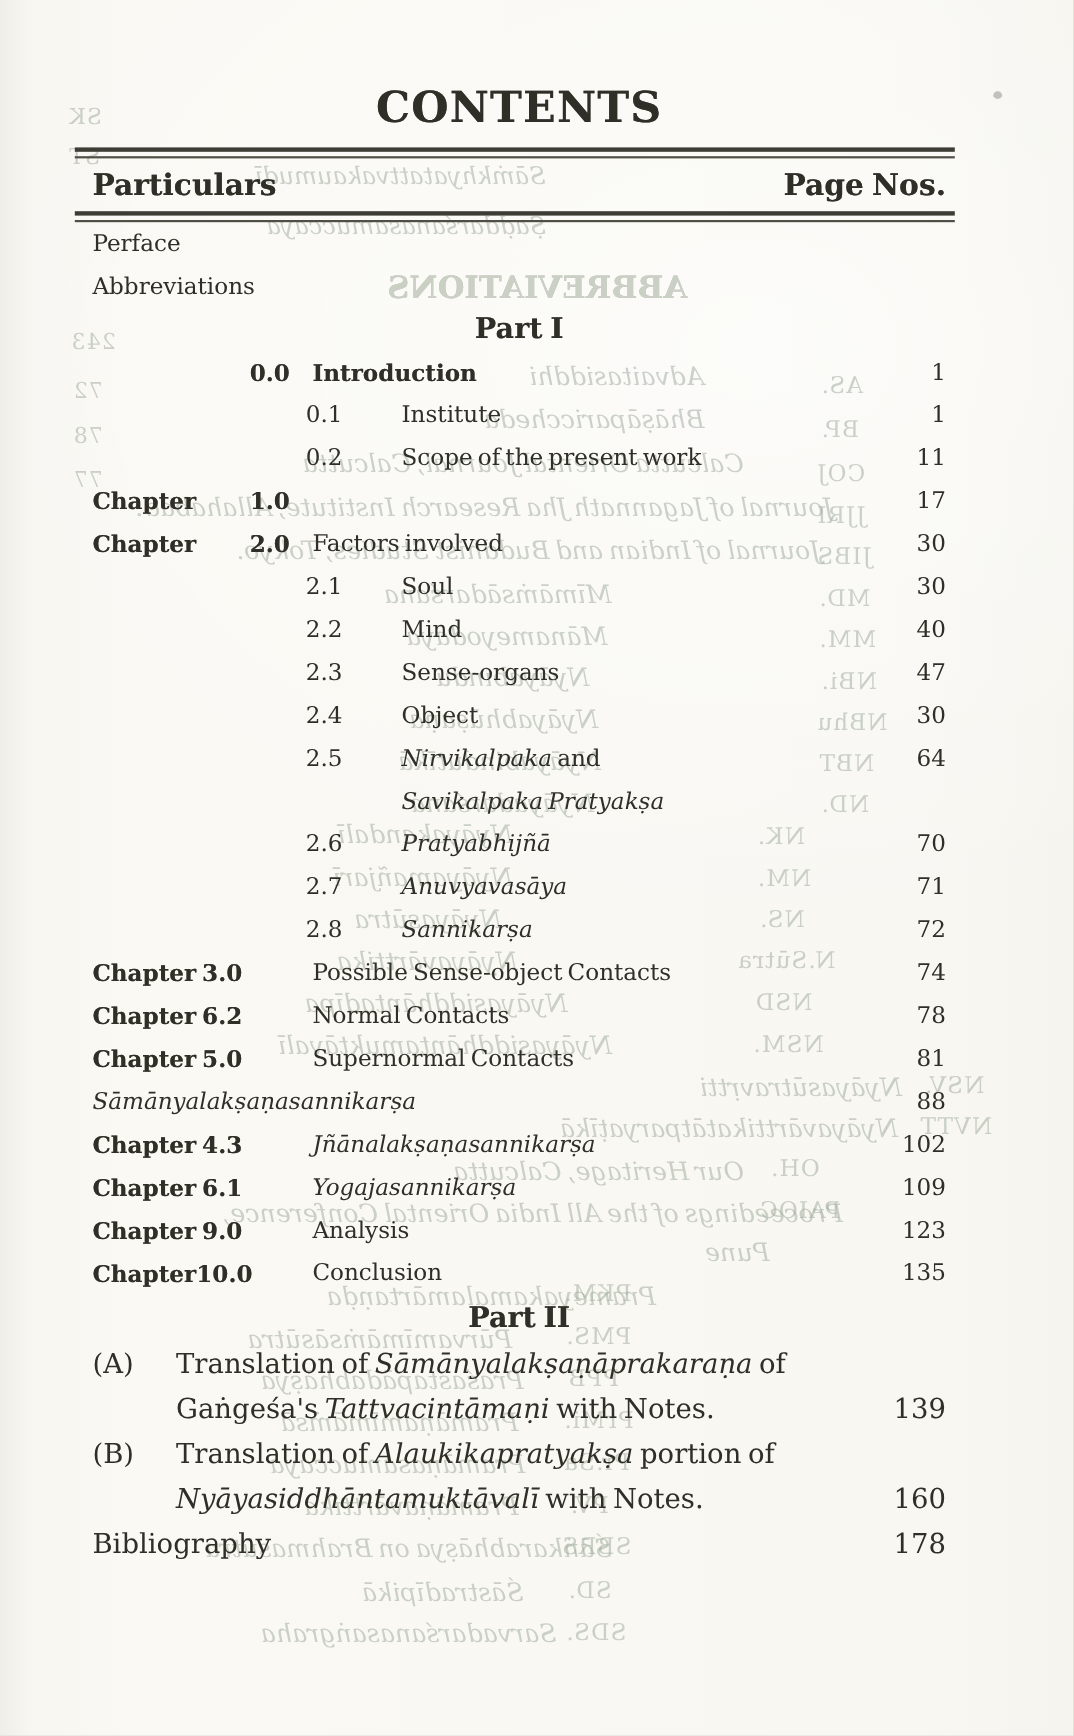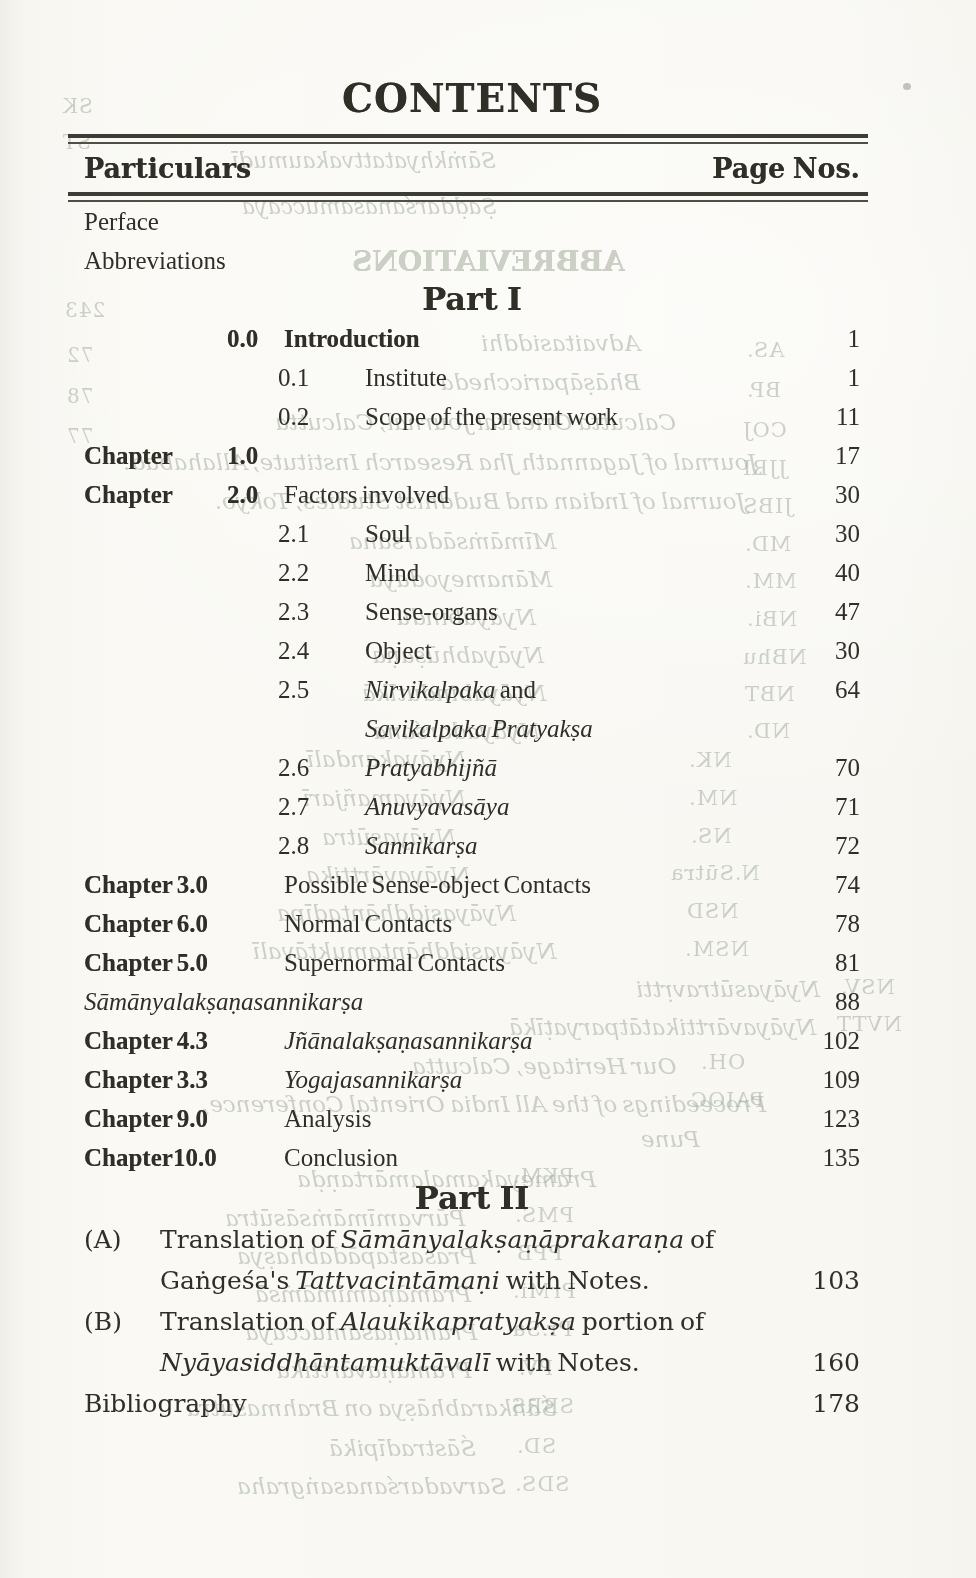--- a/index.html
+++ b/index.html
@@ -29,31 +29,31 @@
   .title{
     text-align:center; font-weight:700; font-size:39px; line-height:44px;
     letter-spacing:1px; text-shadow:0 0 .6px rgba(45,44,35,.7);
   }
   .rule{height:4px; border-top:4px solid #3e3d35; border-bottom:2px solid #504f45;
         margin:0 -8px 0 -16px;}
   .rule.top{margin-top:14px;}
   .thead{display:flex; align-items:center; height:48px; font-weight:700; font-size:27px;
          text-shadow:0 0 .6px rgba(45,44,35,.7);}
   .thead .right{margin-left:auto;}
-  .row{display:flex; align-items:flex-start; height:39px; font-size:25px; line-height:39px;font-family:Liberation Serif, serif;}
+  .row{display:flex; align-items:flex-start; height:39px; font-size:21px; line-height:39px;}
   .row .pg{margin-left:auto; text-align:right; min-width:60px;}
   .b{font-weight:700; text-shadow:0 0 .5px rgba(45,44,35,.6);}
   .c1m{width:143px; flex:none;}     
   .c2m{width:57px;  flex:none;}     
   .inds{width:194px; flex:none;}    
   .c2s{width:87px;  flex:none;}     
   .chapw{width:200px; flex:none;}   
   .ttl{white-space:nowrap;}
   .it{font-style:italic;}
-  .part{height:42px; line-height:42px; text-align:center; font-weight:700; font-size:32px;
+  .part{height:42px; line-height:42px; text-align:center; font-weight:700; font-size:26px;
         text-shadow:0 0 .5px rgba(45,44,35,.6);}
   .p1head{height:39px; line-height:39px;}
   .row2{display:flex; align-items:baseline; height:41px; font-size:25px; line-height:41px;}
   .tag{width:76px; flex:none;}
   .row2 .pg{margin-left:auto; text-align:right; min-width:60px;}
 </style>
 </head>
 <body>
 
 <div class="page">
@@ -248,21 +248,21 @@
       <span class="pg">72</span>
     </div>
 
     <div class="row">
       <span class="chapw b">Chapter 3.0</span>
       <span class="ttl">Possible Sense-object Contacts</span>
       <span class="pg">74</span>
     </div>
 
     <div class="row">
-      <span class="chapw b">Chapter 6.0</span>
+      <span class="chapw b">Chapter 6.2</span>
       <span class="ttl">Normal Contacts</span>
       <span class="pg">78</span>
     </div>
 
     <div class="row">
       <span class="chapw b">Chapter 5.0</span>
       <span class="ttl">Supernormal Contacts</span>
       <span class="pg">81</span>
     </div>
 
@@ -271,21 +271,21 @@
       <span class="pg">88</span>
     </div>
 
     <div class="row">
       <span class="chapw b">Chapter 4.3</span>
       <span class="ttl it">Jñānalakṣaṇasannikarṣa</span>
       <span class="pg">102</span>
     </div>
 
     <div class="row">
-      <span class="chapw b">Chapter 3.3</span>
+      <span class="chapw b">Chapter 6.1</span>
       <span class="ttl it">Yogajasannikarṣa</span>
       <span class="pg">109</span>
     </div>
 
     <div class="row">
       <span class="chapw b">Chapter 9.0</span>
       <span class="ttl">Analysis</span>
       <span class="pg">123</span>
     </div>
 
@@ -298,21 +298,21 @@
     <div class="part">Part II</div>
 
     <div class="row2">
       <span class="tag">(A)</span>
       <span class="ttl"><span>Translation of </span><span class="it">Sāmānyalakṣaṇāprakaraṇa</span><span> of</span></span>
     </div>
 
     <div class="row2">
       <span class="tag"></span>
       <span class="ttl"><span>Gaṅgeśa's </span><span class="it">Tattvacintāmaṇi</span><span> with Notes.</span></span>
-      <span class="pg">103</span>
+      <span class="pg">139</span>
     </div>
 
     <div class="row2">
       <span class="tag">(B)</span>
       <span class="ttl"><span>Translation of </span><span class="it">Alaukikapratyakṣa</span><span> portion of</span></span>
     </div>
 
     <div class="row2">
       <span class="tag"></span>
       <span class="ttl"><span></span><span class="it">Nyāyasiddhāntamuktāvalī</span><span> with Notes.</span></span>

